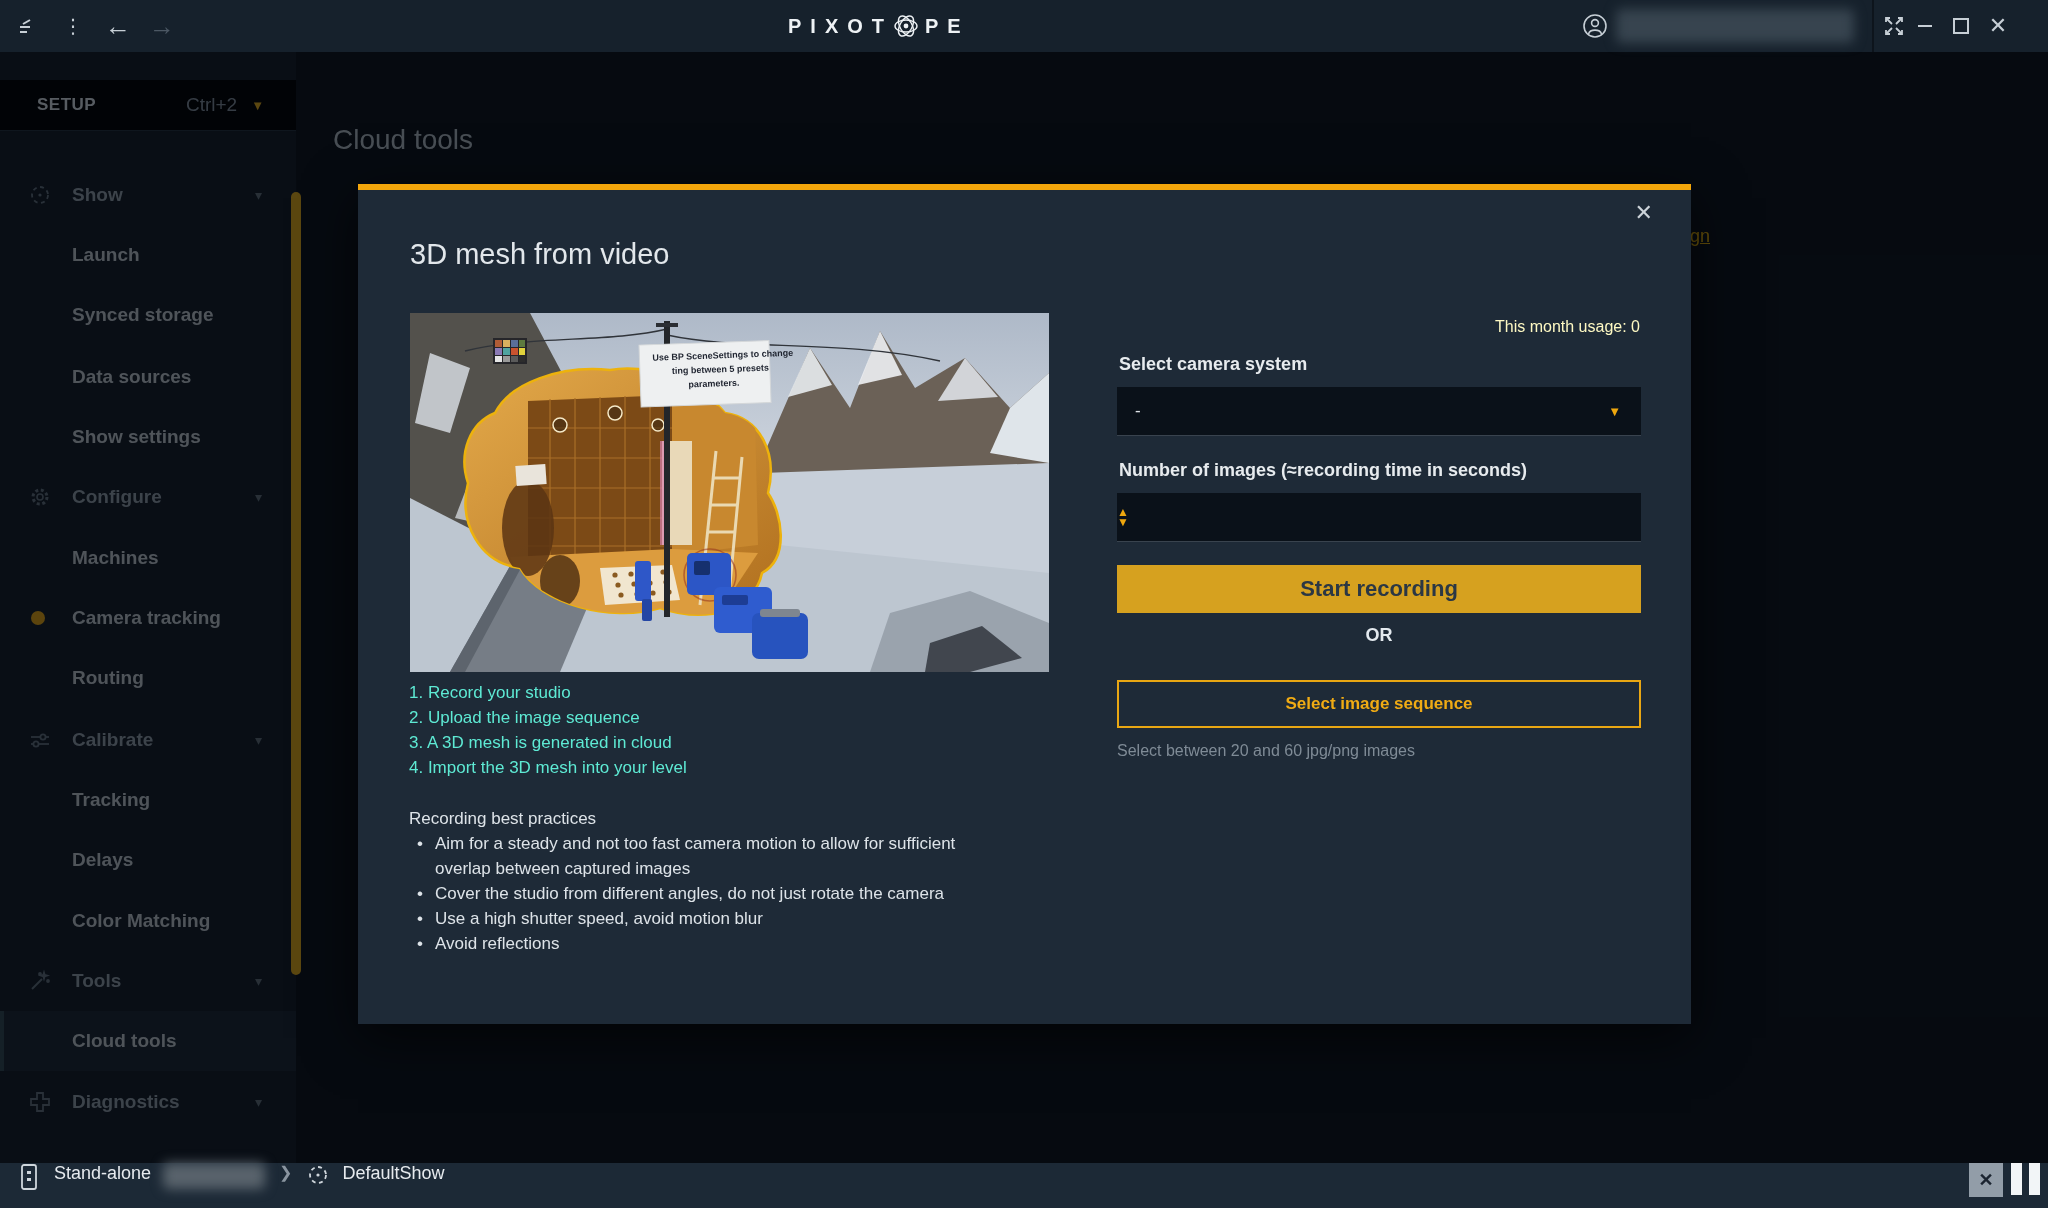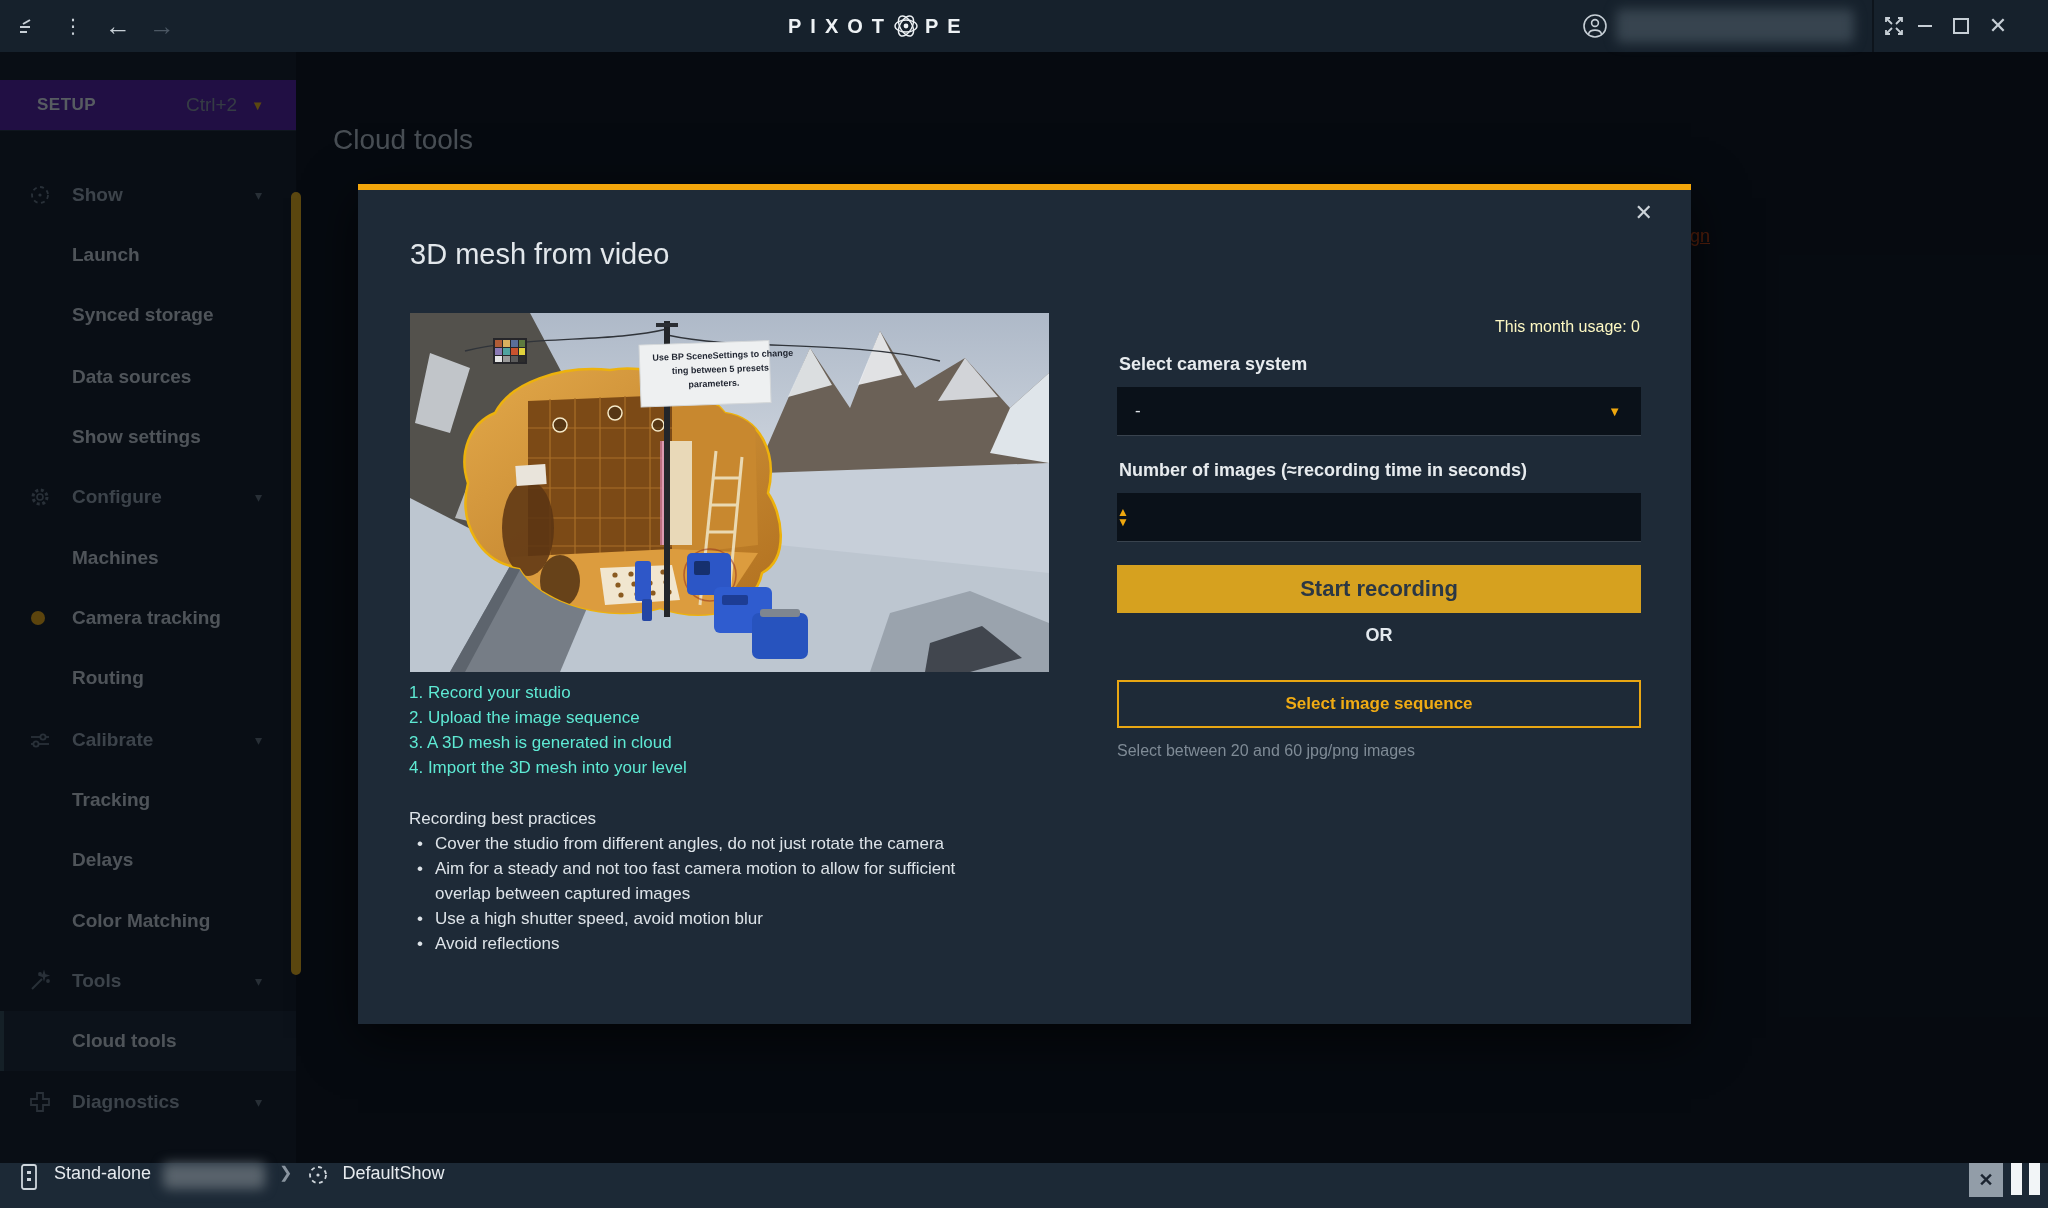--- a/index.html
+++ b/index.html
@@ -15,38 +15,38 @@
   .nav-fwd  { font-size:26px; color:#4c5864; }
   .logo { position:absolute; left:788px; top:0; height:52px; display:flex; align-items:center; color:#eef2f5;
           font-weight:bold; font-size:20px; letter-spacing:9px; }
   .logo svg { margin:0 2px 0 -4px; }
   .tb-sep { position:absolute; left:1872px; top:0; width:2px; height:52px; background:#0d141c; }
   .redact { background:#37444f; border-radius:5px; filter:blur(6px); }
   .win-btn { cursor:default; }
 
   
   .sidebar { position:absolute; top:52px; left:0; width:296px; bottom:45px; background:#131b25; z-index:1; }
-  .sb-header { position:absolute; top:28px; left:0; right:0; height:50px; background:#4c1d95;
+  .sb-header { position:absolute; top:28px; left:0; right:0; height:50px; background:#000000;
                border-bottom:1px solid #232e3a; display:flex; align-items:center; }
   .sb-header .t { margin-left:37px; font-size:17px; font-weight:bold; color:#cdd4da; letter-spacing:0.5px; }
   .sb-header .k { margin-left:auto; font-size:19px; color:#7d8894; }
   .sb-header .c { margin:0 32px 0 14px; color:#d7a21a; font-size:13px; }
   .sb-row { position:absolute; left:0; width:296px; height:60px; display:flex; align-items:center; }
   .sb-row.selected { background:#1b2530; box-shadow:inset 4px 0 0 #31454f; }
   .sb-ico { position:absolute; left:28px; width:24px; height:24px; color:#5f6c78; }
   .sb-dot { position:absolute; left:31px; width:14px; height:14px; border-radius:50%; background:#d89c12; }
   .sb-label { position:absolute; left:72px; font-size:19px; font-weight:bold; color:#b9c0c7; }
   .sb-row.parent .sb-label { color:#8d98a3; }
   .sb-caret { position:absolute; right:34px; color:#5d6974; font-size:14px; }
   .sb-scroll { position:absolute; left:291px; top:192px; width:10px; height:783px; background:#d7a21a; border-radius:5px; z-index:2; }
 
   
   .main { position:absolute; top:52px; left:296px; right:0; bottom:45px; background:#0c1219; z-index:1; }
   .page-title { position:absolute; left:37px; top:72px; font-size:28px; color:#aab3bb; }
-  .bg-fragment { position:absolute; left:1394px; top:174px; font-size:18px; color:#c2410c;text-decoration:underline; }
+  .bg-fragment { position:absolute; left:1394px; top:174px; font-size:18px; color:#eab308;text-decoration:underline; }
   .dim { position:absolute; top:52px; left:0; right:0; bottom:45px; background:rgba(2,6,11,0.58); z-index:5; }
 
   
   .modal { position:absolute; left:358px; top:184px; width:1333px; height:840px; z-index:10;
            background:#1e2a37; border-top:6px solid #f3a60b; box-shadow:0 14px 50px rgba(0,0,0,0.65); box-sizing:border-box; }
   .m-close { position:absolute; right:38px; top:12px; font-size:22px; color:#ccd3d9; line-height:1; }
   .m-title { position:absolute; left:52px; top:48px; font-size:29px; color:#e2e7eb; }
   .m-photo { position:absolute; left:52px; top:123px; width:639px; height:359px; }
   .m-steps { position:absolute; left:51px; top:490px; font-size:17px; line-height:25px; color:#5eead4; }
   .m-bp-title { position:absolute; left:51px; top:616px; font-size:17px; line-height:25px; color:#dde3e8; }
@@ -374,22 +374,22 @@
     </svg>
 
     <div class="m-steps">
       <div>1. Record your studio</div>
       <div>2. Upload the image sequence</div>
       <div>3. A 3D mesh is generated in cloud</div>
       <div>4. Import the 3D mesh into your level</div>
     </div>
     <div class="m-bp-title">Recording best practices</div>
     <ul class="m-bullets">
+      <li>Aim for a steady and not too fast camera motion to allow for sufficient overlap between captured images</li>
       <li>Cover the studio from different angles, do not just rotate the camera</li>
-      <li>Aim for a steady and not too fast camera motion to allow for sufficient overlap between captured images</li>
       <li>Use a high shutter speed, avoid motion blur</li>
       <li>Avoid reflections</li>
     </ul>
 
     <div class="usage">This month usage: 0</div>
 
     <div class="f-label" style="top:164px">Select camera system</div>
     <div class="field" style="top:197px">
       <span class="val">-</span>
       <span class="dd-caret">▼</span>

